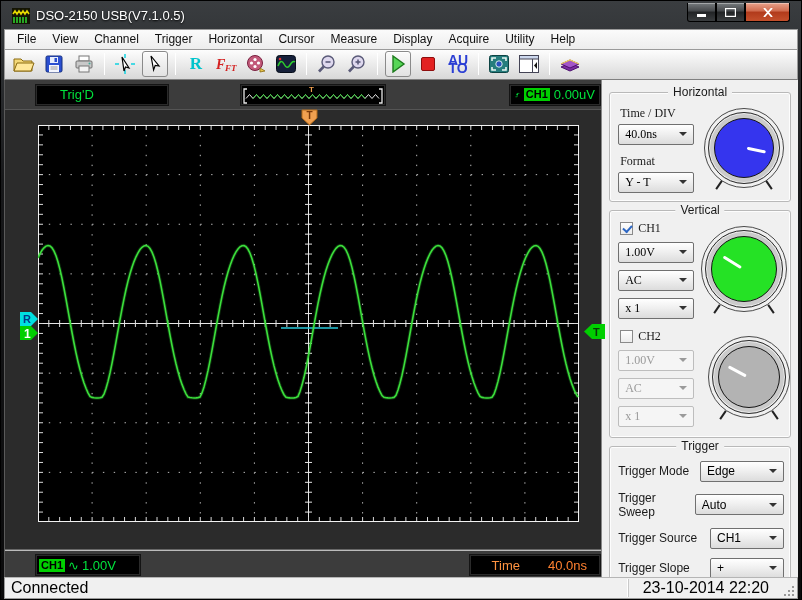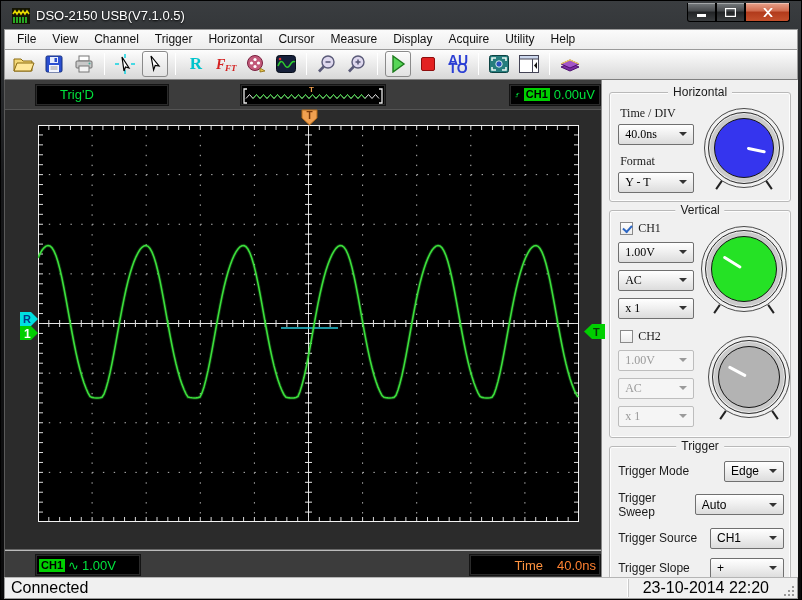--- a/index.html
+++ b/index.html
@@ -53,21 +53,21 @@
     border:1px solid #141414; box-shadow:inset 0 0 0 1px #2a2a2a;
     display:flex; align-items:center; color:#00e33c; font-size:13px; }
   .gtext{ color:#00e33c; }
   .badge{ display:inline-block; background:#00cf00; color:#000; font-size:11px; font-weight:bold;
     padding:0 2px; line-height:13px; }
 
   .trigd-box{ left:30px; width:134px; padding-left:24px; }
   .preview-box{ left:235px; width:146px; }
   .triginfo-box{ left:504px; width:92px; padding:0 5px; gap:4px; }
   .ch1-box{ left:30px; width:106px; padding-left:3px; gap:3px; top:3px; }
-  .time-box{ left:464px; width:132px; justify-content:flex-end; gap:14px; padding-right:4px; top:3px;
+  .time-box{ left:464px; width:132px; justify-content:flex-end; gap:28px; padding-right:13px; top:3px;
     color:#ff9340; }
   .time-box .tval{ color:#ff8130; }
 
   .scope-wrap{ position:relative; flex:1 1 auto; background:#2b2b2b; }
   #scope-screen{ position:absolute; left:33px; top:15px; background:#000; }
   .marker{ position:absolute; }
 
   
   .panel{ flex:1 1 auto; background:#f0f0f0; border-left:1px solid #888;
     padding:4px 4px 0 4px; font-size:12px; color:#1a1a1a; overflow:hidden; }
@@ -759,21 +759,21 @@
             </div>
           </div>
         </div>
       </div>
 
       <div class="group g-trigger">
         <span class="group-title">Trigger</span>
         <div class="trig-rows">
           <div class="trig-row">
             <span>Trigger Mode</span>
-            <div class="dd" style="width:60px;">
+            <div class="dd" style="width:84px;">
               <span>Edge</span>
                 <span class="arr"></span>
             </div>
           </div>
           <div class="trig-row">
             <span>Trigger Sweep</span>
             <div class="dd" style="width:90px;justify-content:space-between;">
               <span>Auto</span>
                 <span class="arr"></span>
             </div>

